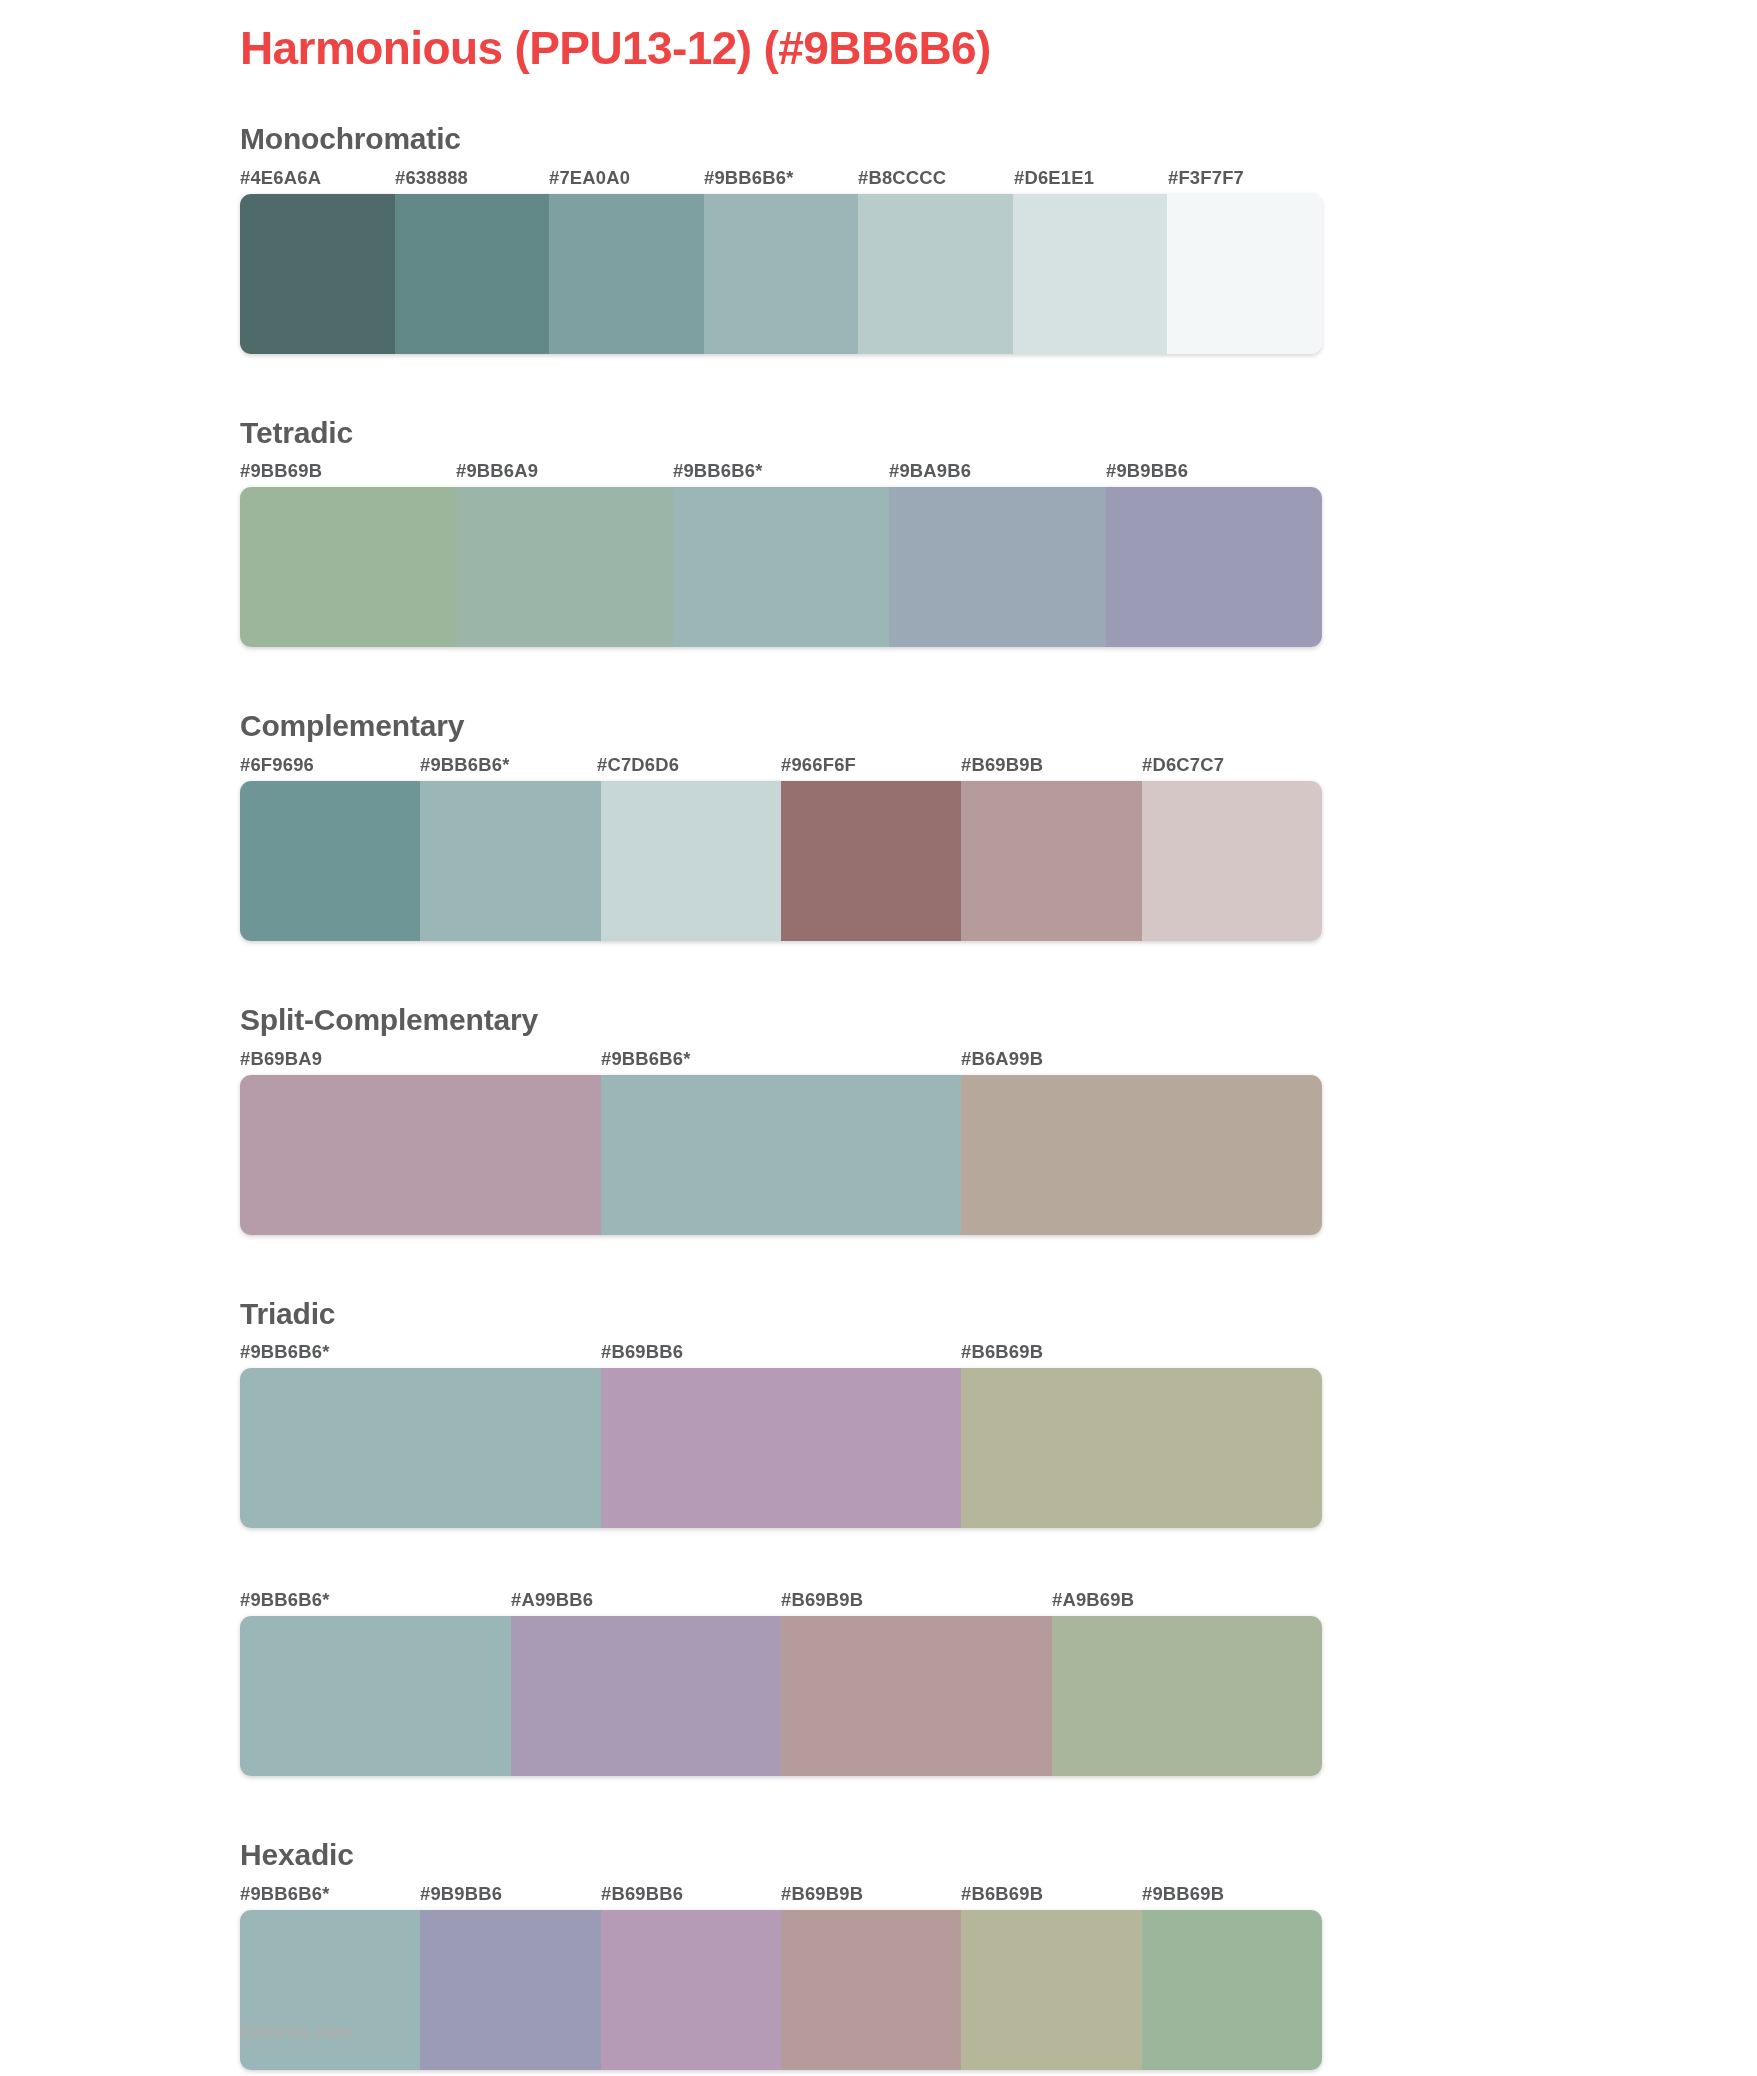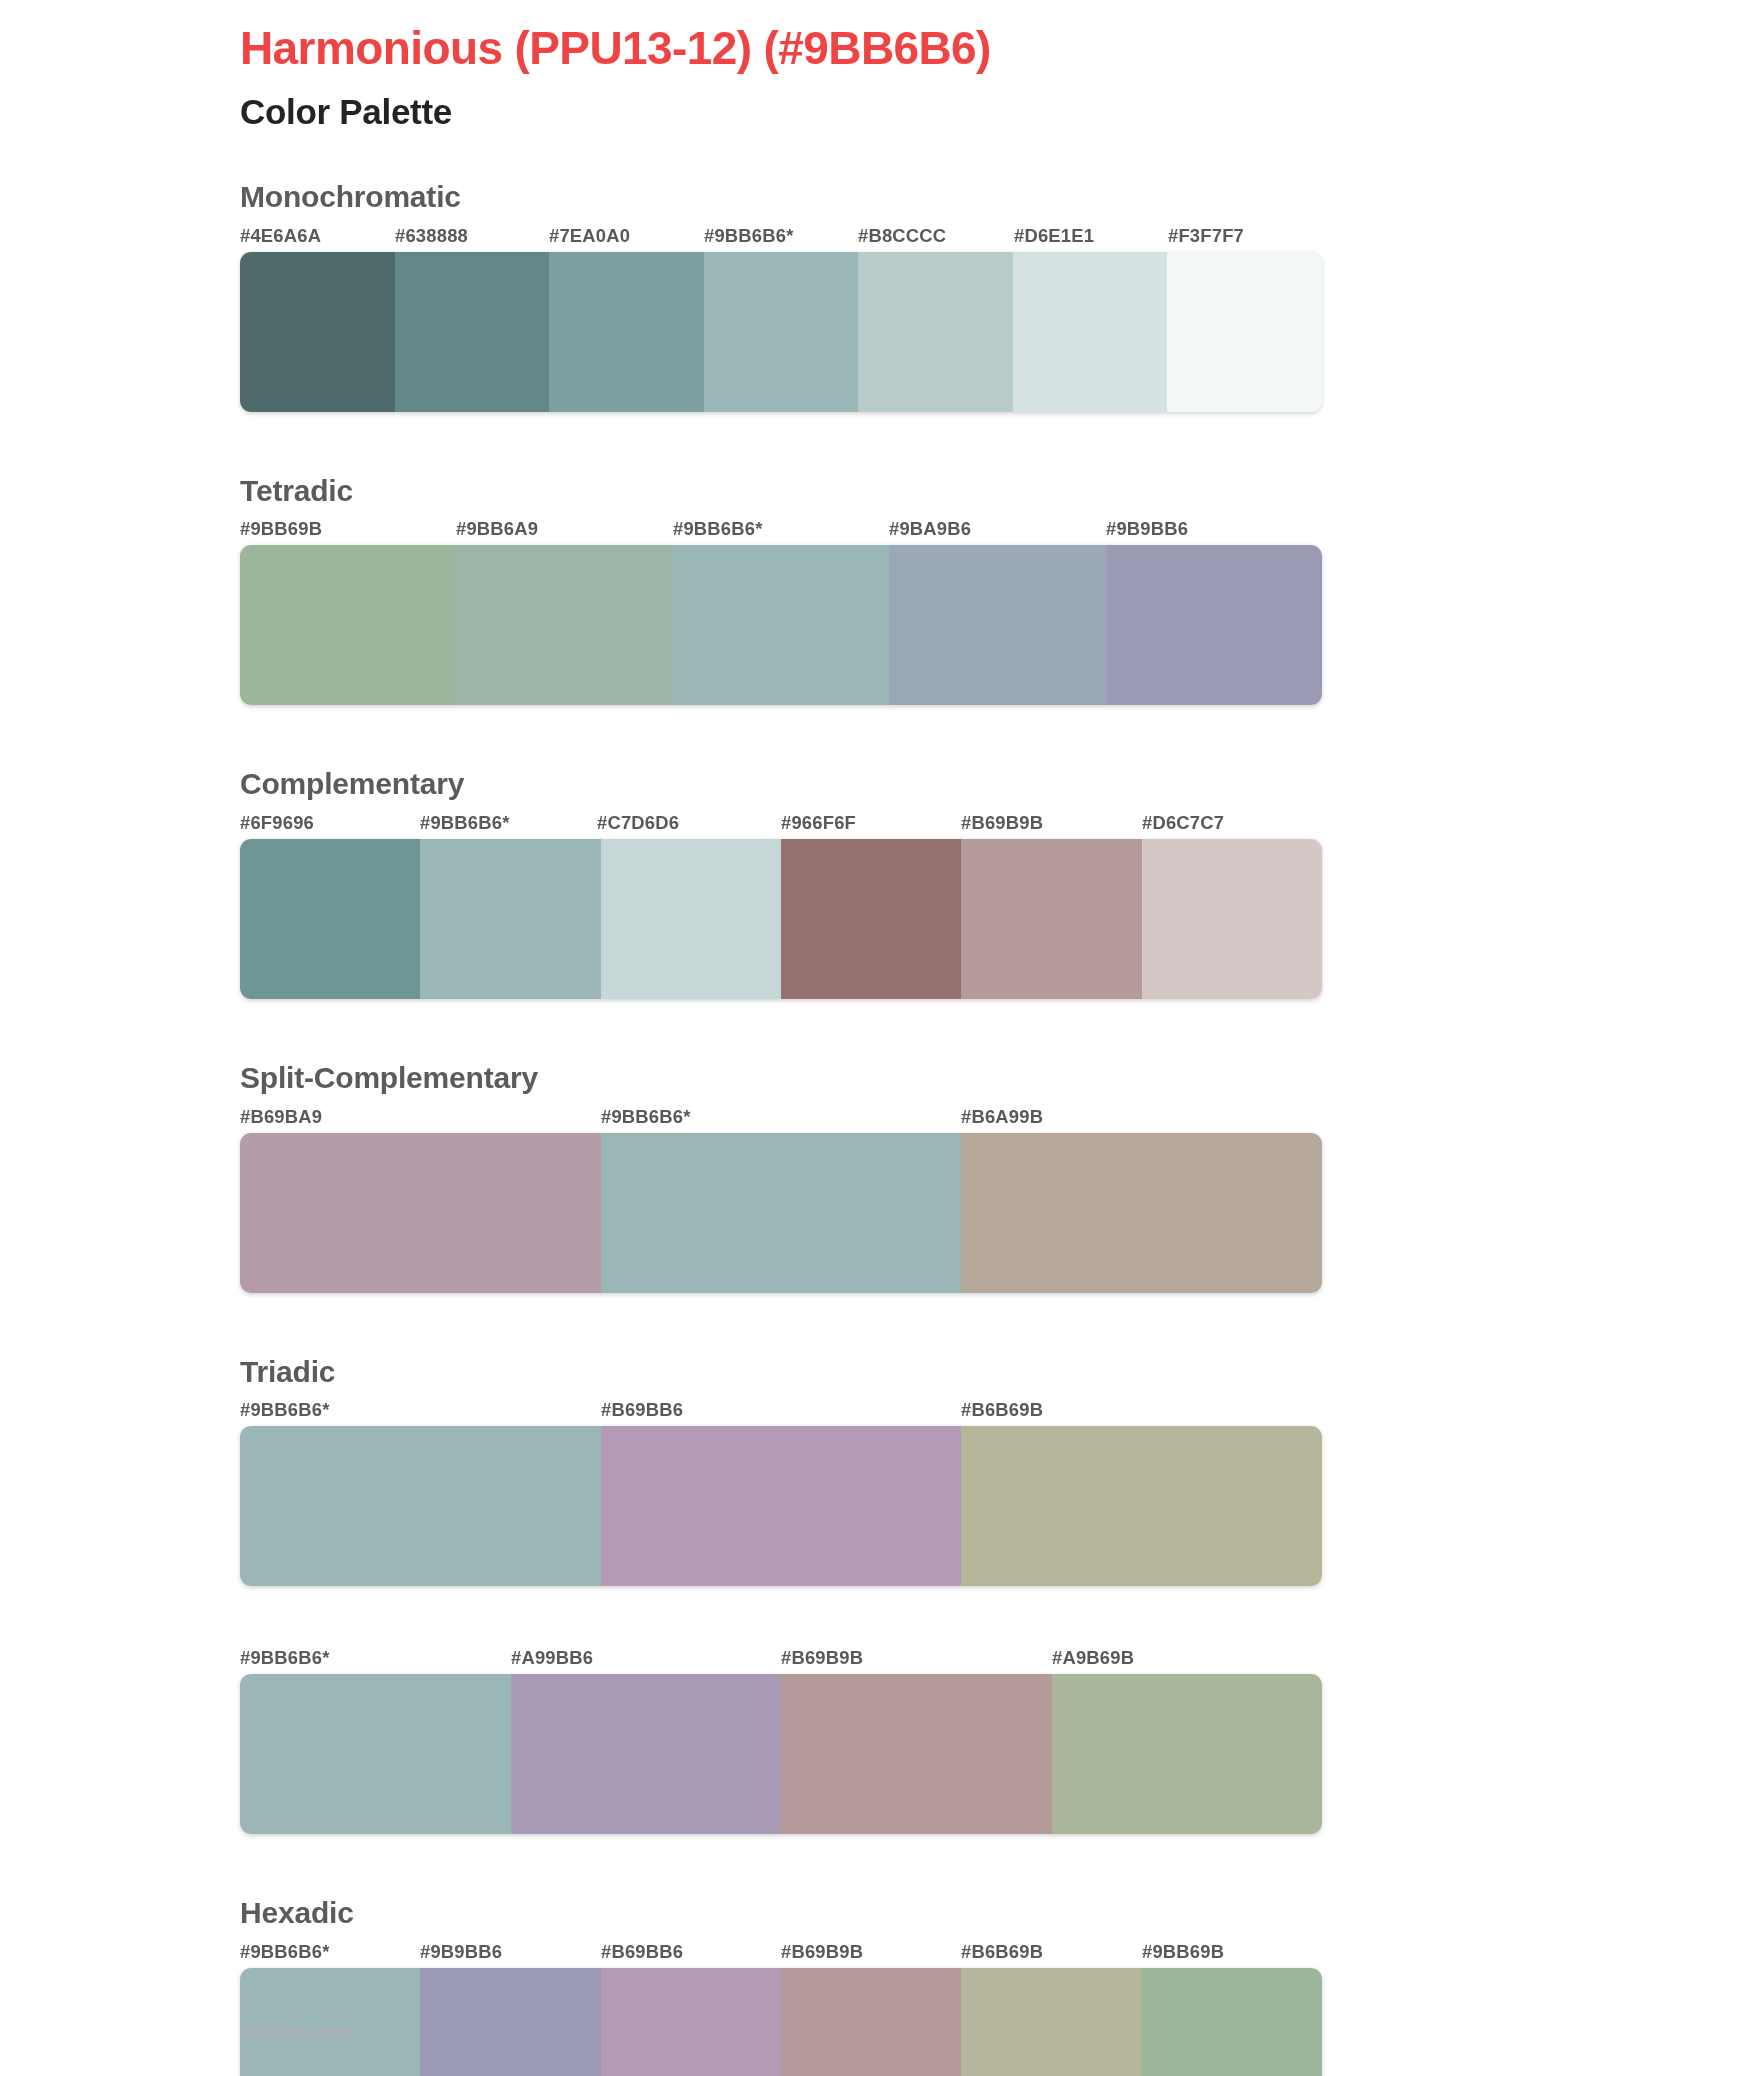--- a/index.html
+++ b/index.html
@@ -108,21 +108,20 @@
     letter-spacing: 0.2px;
   }
 </style>
 </head>
 <body>
 
 <div class="page">
 
   <div class="header">
     <h1 class="page-title">Harmonious (PPU13-12) (#9BB6B6)</h1>
-    <h2 class="page-subtitle">Color Palette</h2>
   </div>
 
   <div class="sections" id="sections-container">
       <div class="section sec-mono">
         <div class="section-heading">Monochromatic</div>
         <div class="labels-row">
           <span class="swatch-label" style="left: 0px;">#4E6A6A</span>
           <span class="swatch-label" style="left: 155px;">#638888</span>
           <span class="swatch-label" style="left: 309px;">#7EA0A0</span>
           <span class="swatch-label" style="left: 464px;">#9BB6B6*</span>

